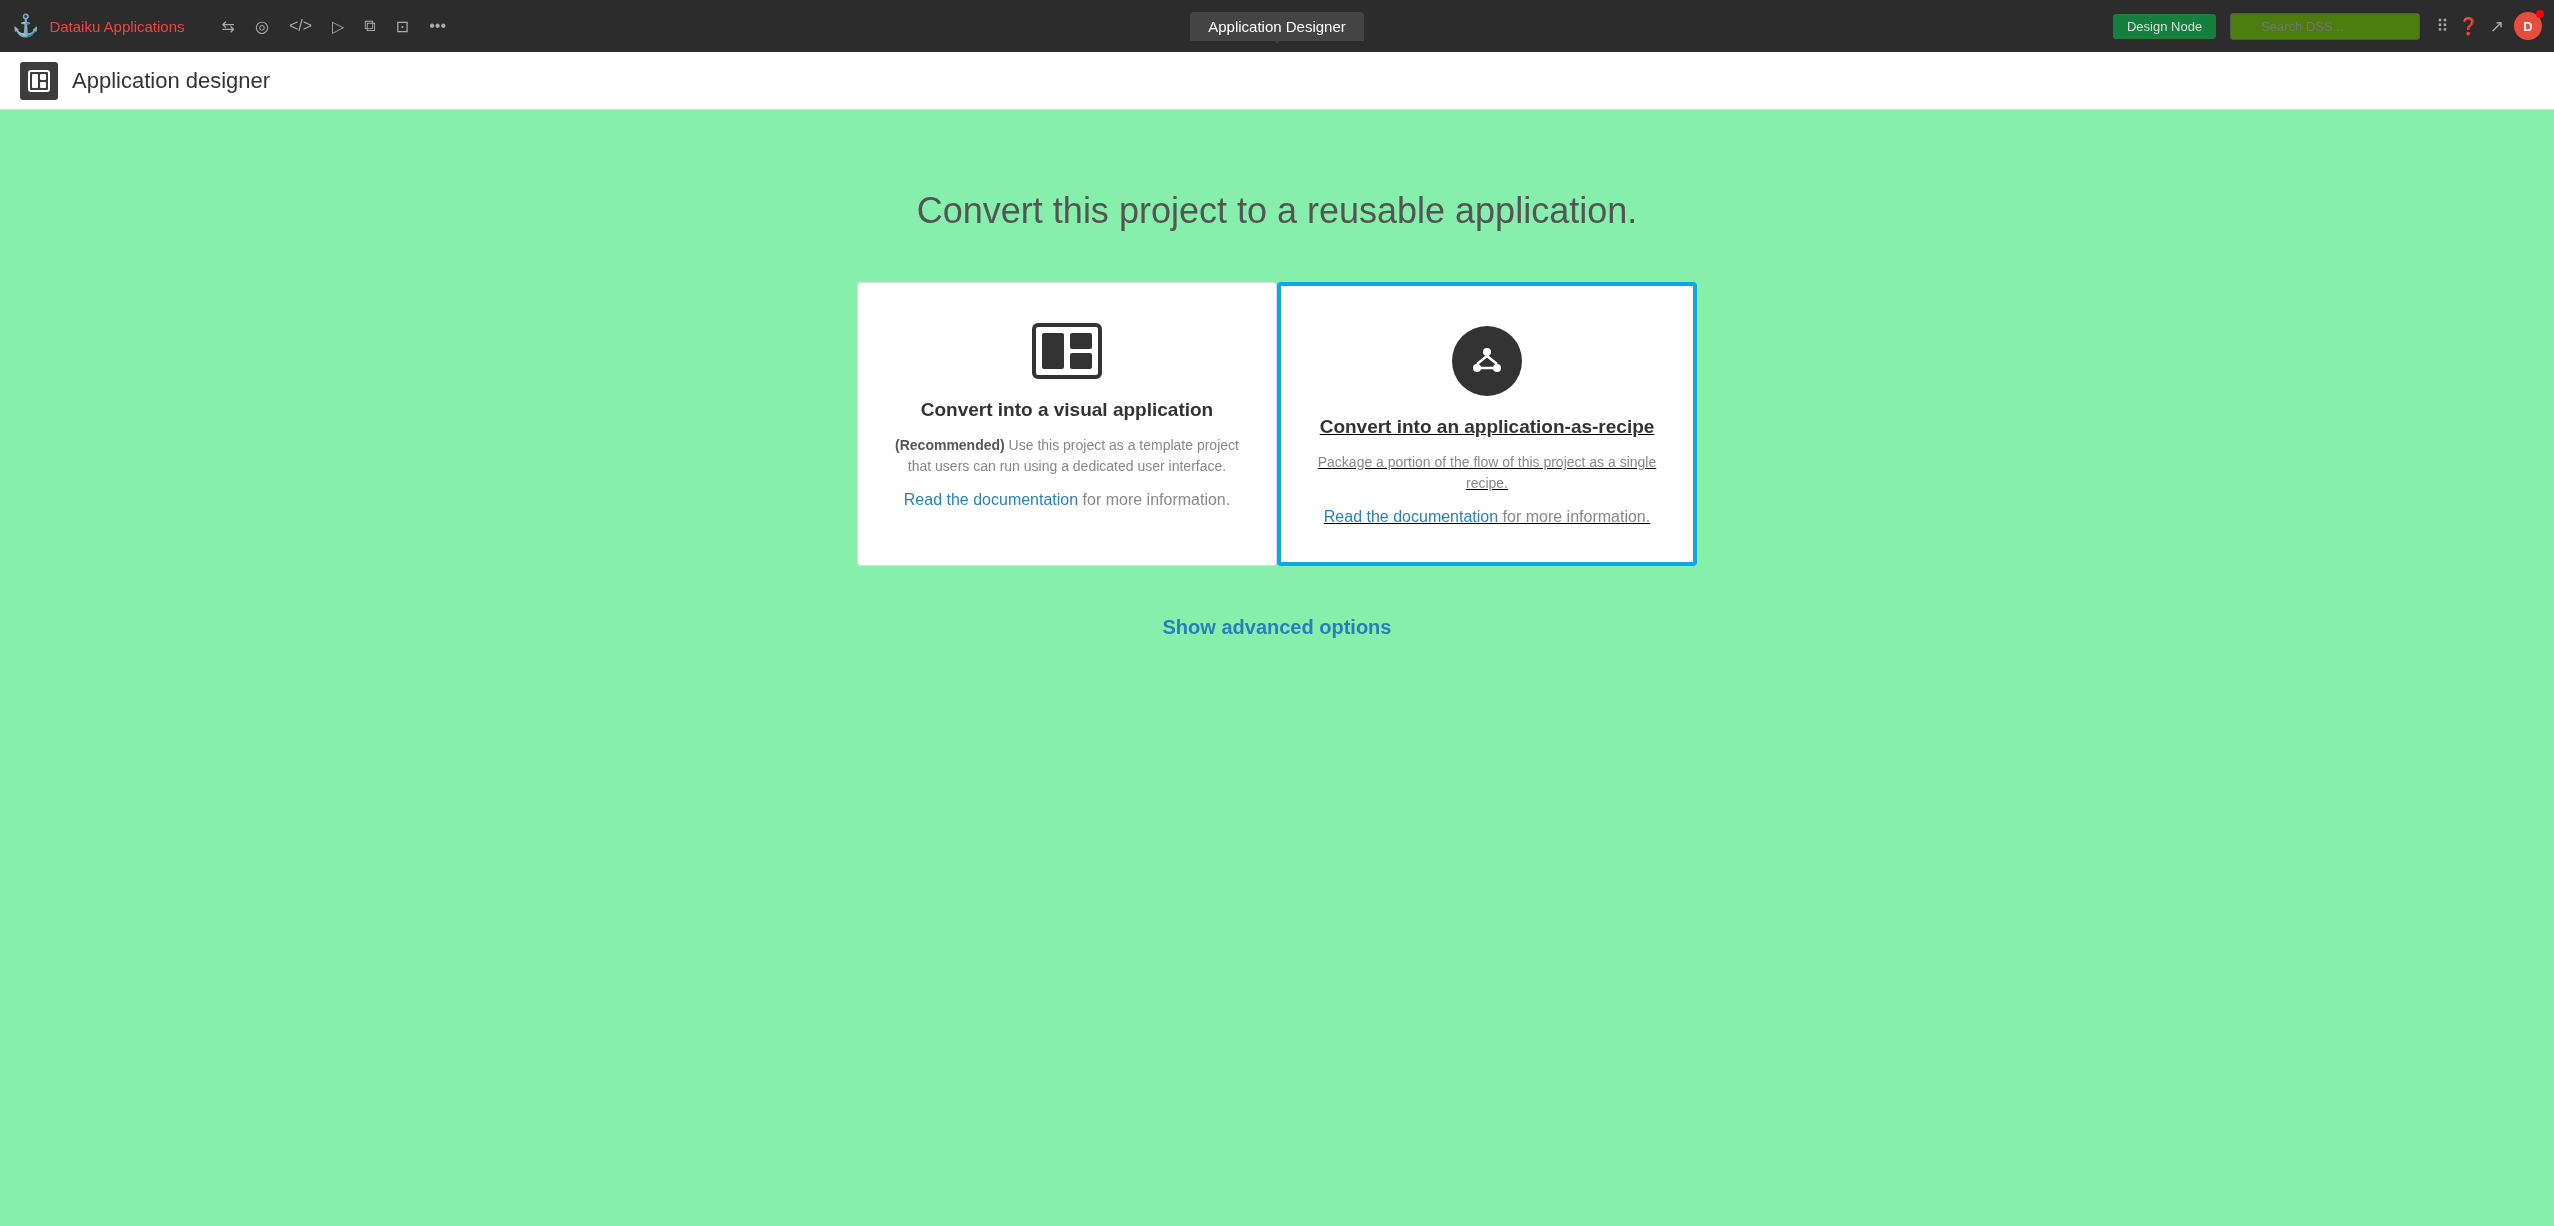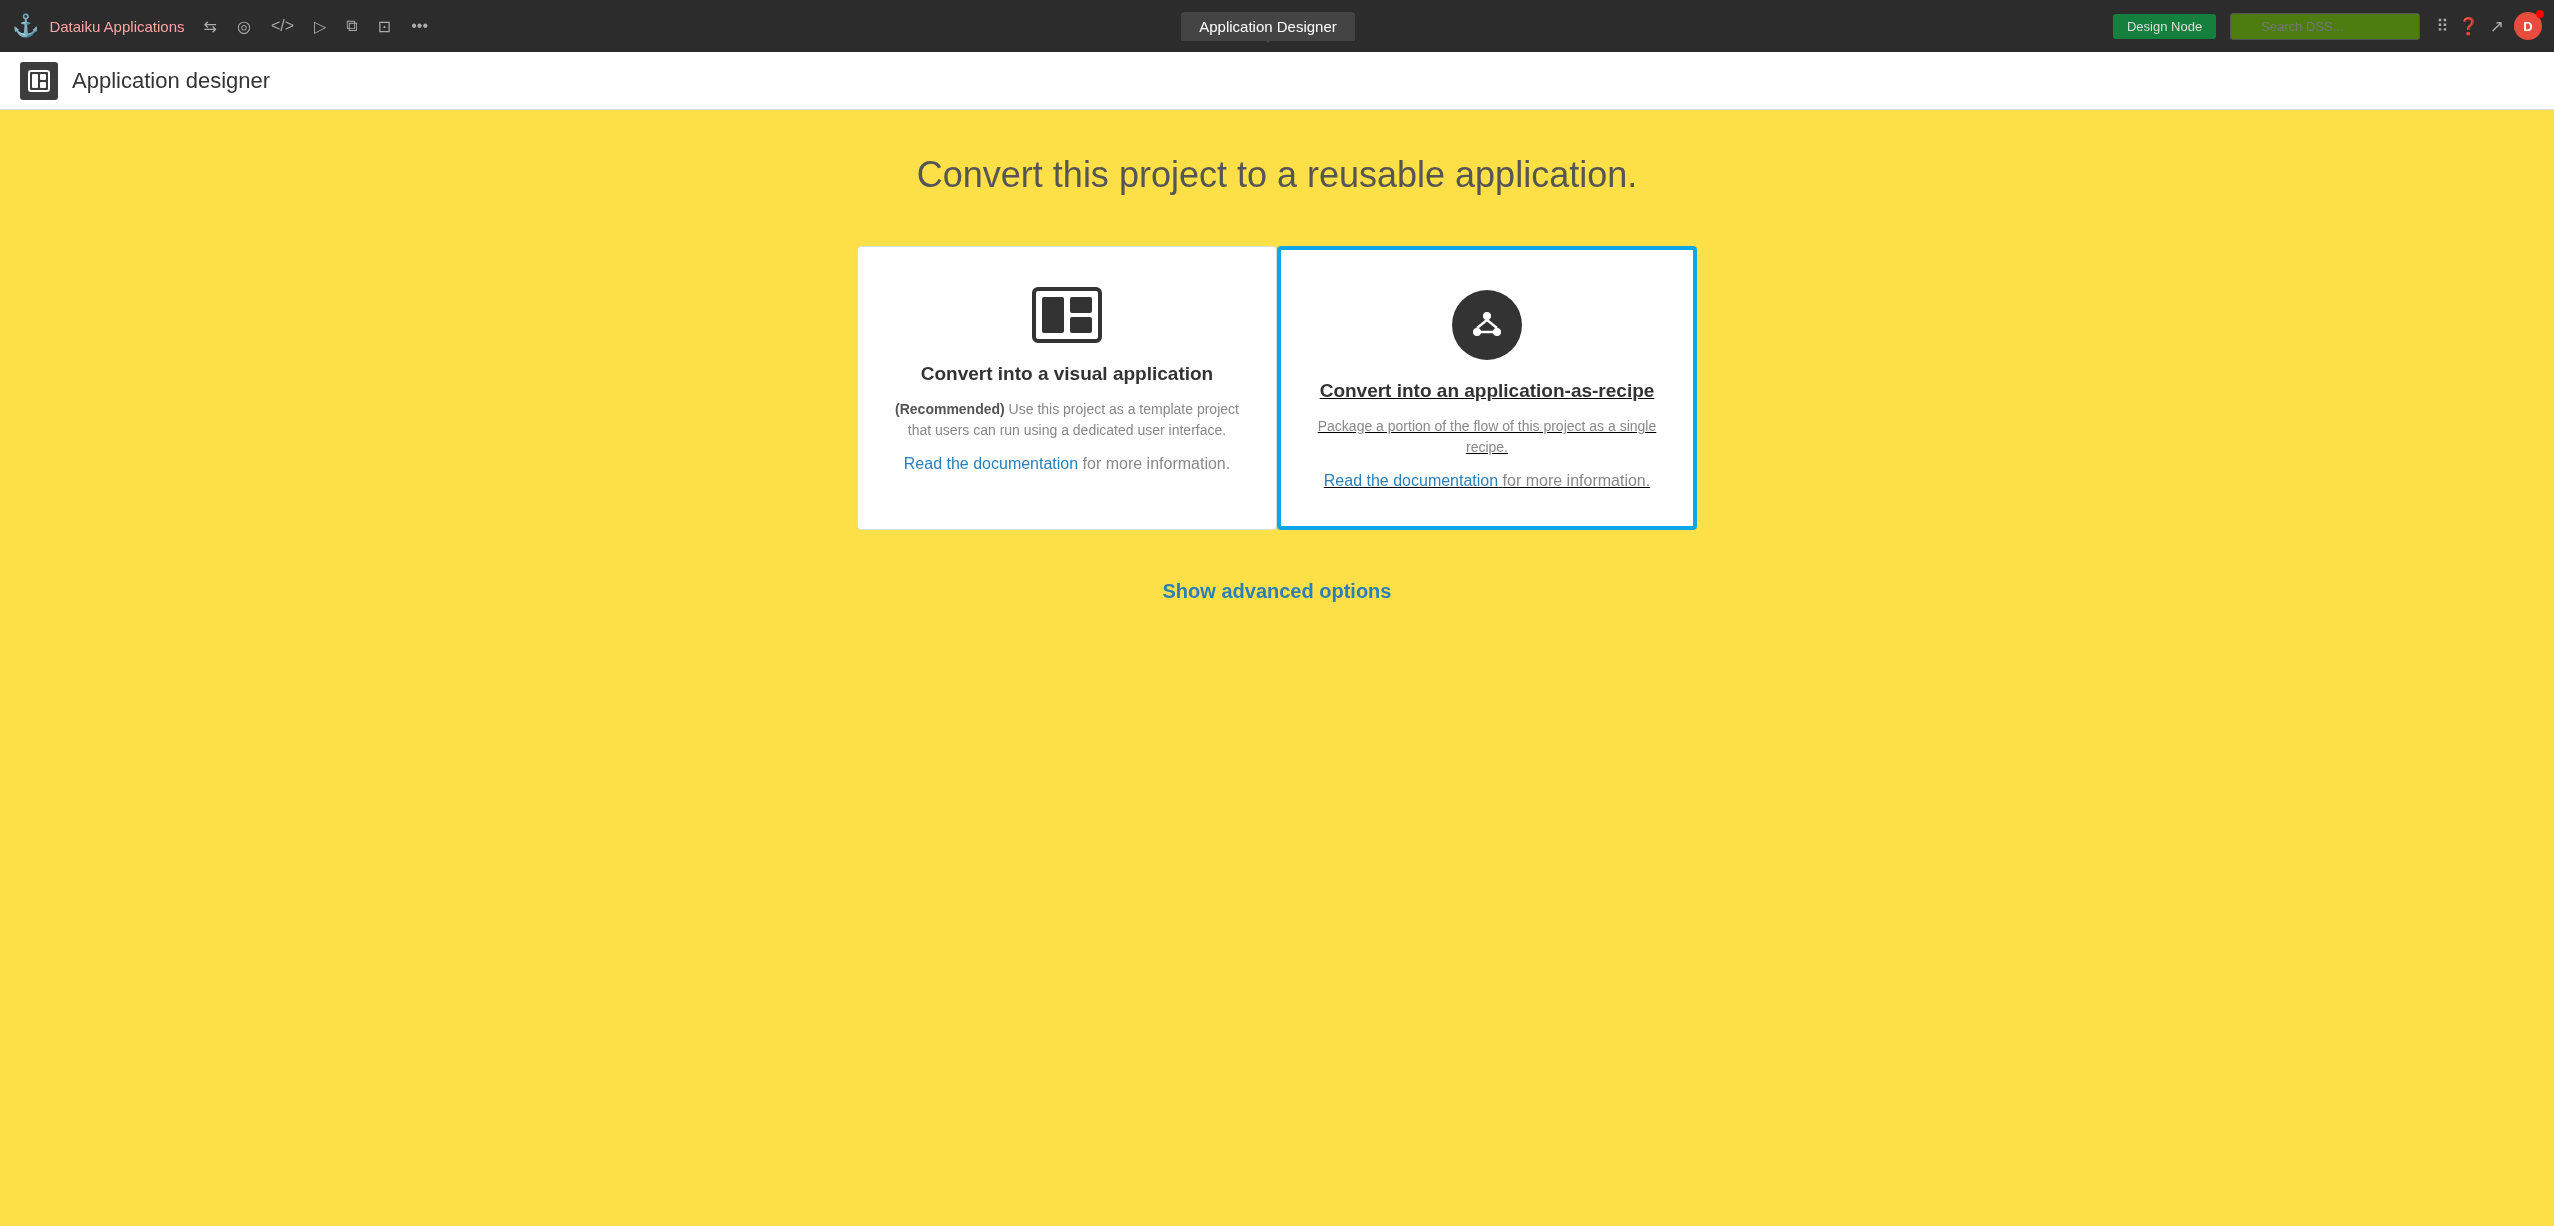--- a/index.html
+++ b/index.html
@@ -13,24 +13,24 @@
       align-items: center;
       padding: 0 12px;
       gap: 6px;
     }
     .top-nav .logo {
       color: #fff;
       font-size: 22px;
       margin-right: 4px;
     }
     .top-nav .project-name {
-      color: #fca5a5;
+      color: #ef4444;
       font-size: 15px;
       font-weight: 500;
-      margin-right: 6px;
+      margin-right: 24px;
     }
     .nav-icon {
       color: #aaa;
       font-size: 16px;
       padding: 4px 7px;
       cursor: pointer;
       display: flex;
       align-items: center;
       justify-content: center;
     }
@@ -144,26 +144,26 @@
       margin-right: 14px;
     }
     .secondary-header .page-title {
       font-size: 22px;
       color: #333;
       font-weight: 400;
     }
 
     
     .main-content {
-      background: #fde047;
+      background: #86efac;
       min-height: calc(100vh - 110px);
       display: flex;
       flex-direction: column;
       align-items: center;
-      padding-top: 44px;
+      padding-top: 80px;
     }
     .headline {
       font-size: 36px;
       color: #555;
       font-weight: 300;
       margin-bottom: 50px;
       text-align: center;
     }
     .cards-row {
       display: flex;

